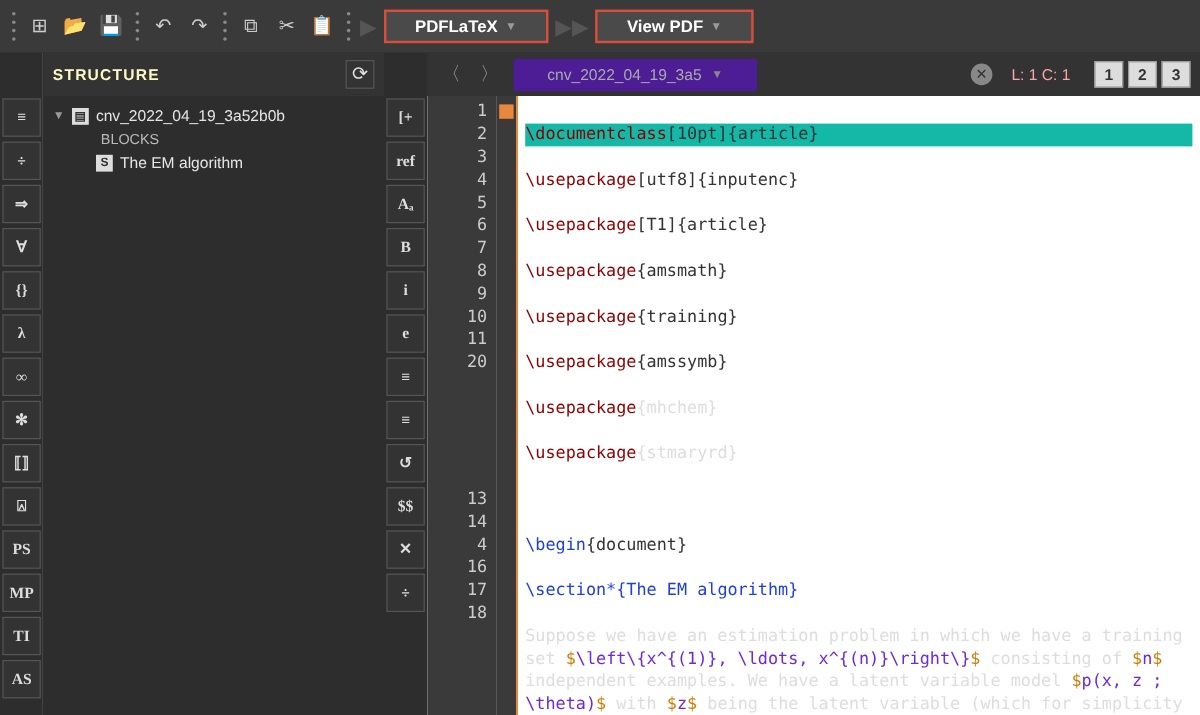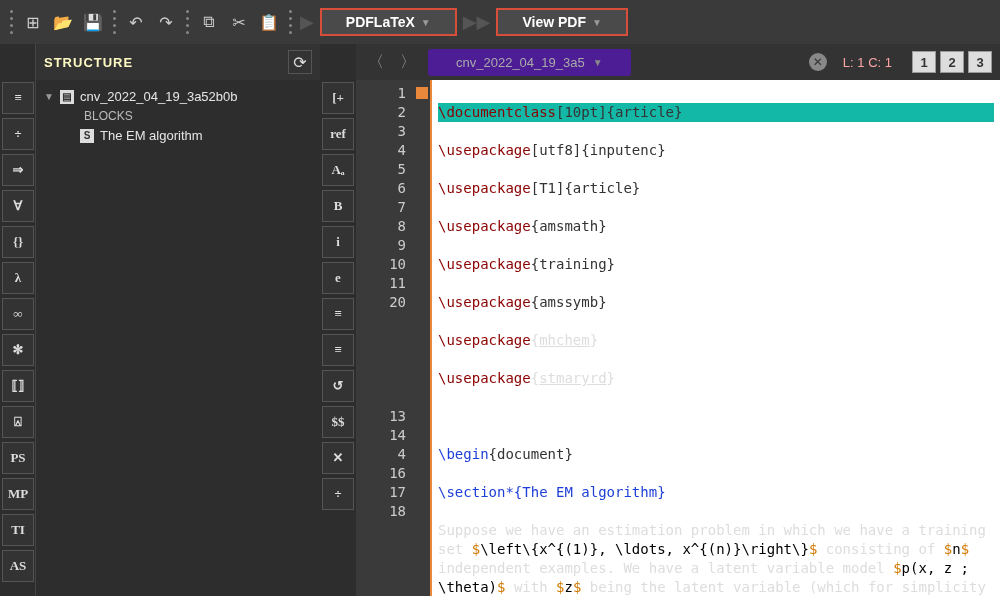--- a/index.html
+++ b/index.html
@@ -44,23 +44,23 @@
 .code-wrap { flex: 1; display: flex; background: #fff; overflow: hidden; }
 .gutter { width: 58px; background: #3a3a3a; color: #ccc; font-family: monospace; font-size: 14px; padding: 4px 0; text-align: right; }
 .gutter div { padding: 0 8px 0 0; line-height: 19px; }
 .fold-gut { width: 18px; background: #3a3a3a; border-right: 2px solid #e9873a; padding-top: 4px; }
 .fold-mark { width: 12px; height: 12px; background: #e9873a; margin: 3px auto 0; }
 .code { flex: 1; background: #fff; font-family: monospace; font-size: 14px; padding: 4px 6px; line-height: 19px; overflow: auto; white-space: pre-wrap; }
 .code .cmd { color: #8b0000; }
 .code .opt { color: #333; }
 .code .arg { color: #333; }
 .code .blue { color: #1e3fd8; }
-.code .green { color: #000000; }
+.code .green { color: #6d28d9; }
 .code .orange { color: #d17a00; }
-.code .underl { text-decoration: underline; }
+.code .underl { }
 .highlight-line { background: #14b8a6; }
 </style>
 </head>
 <body>
 
 <div class="toolbar">
   <div class="tb-sep">
       <span></span>
       <span></span>
       <span></span>

